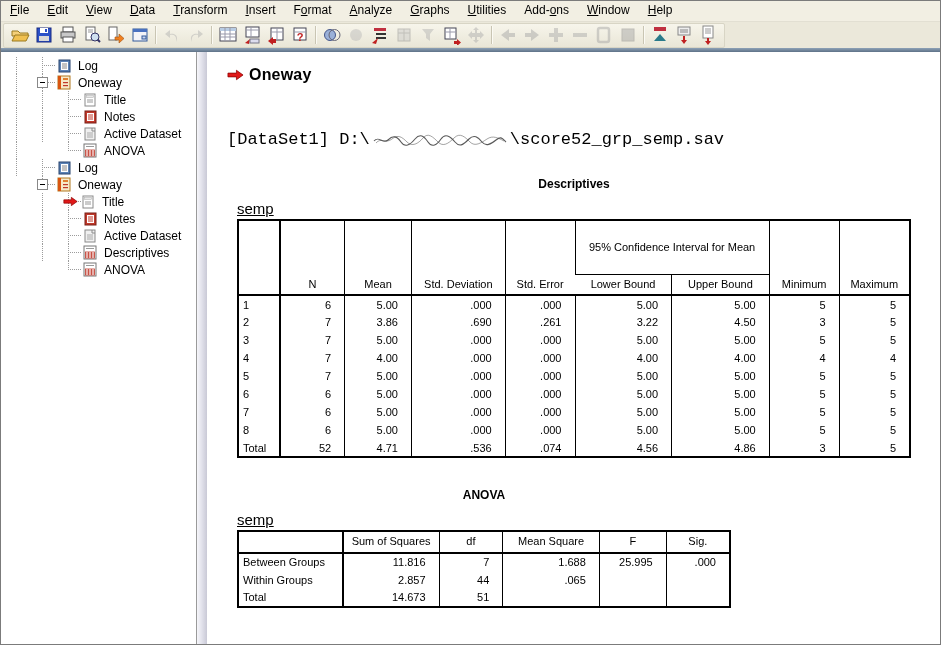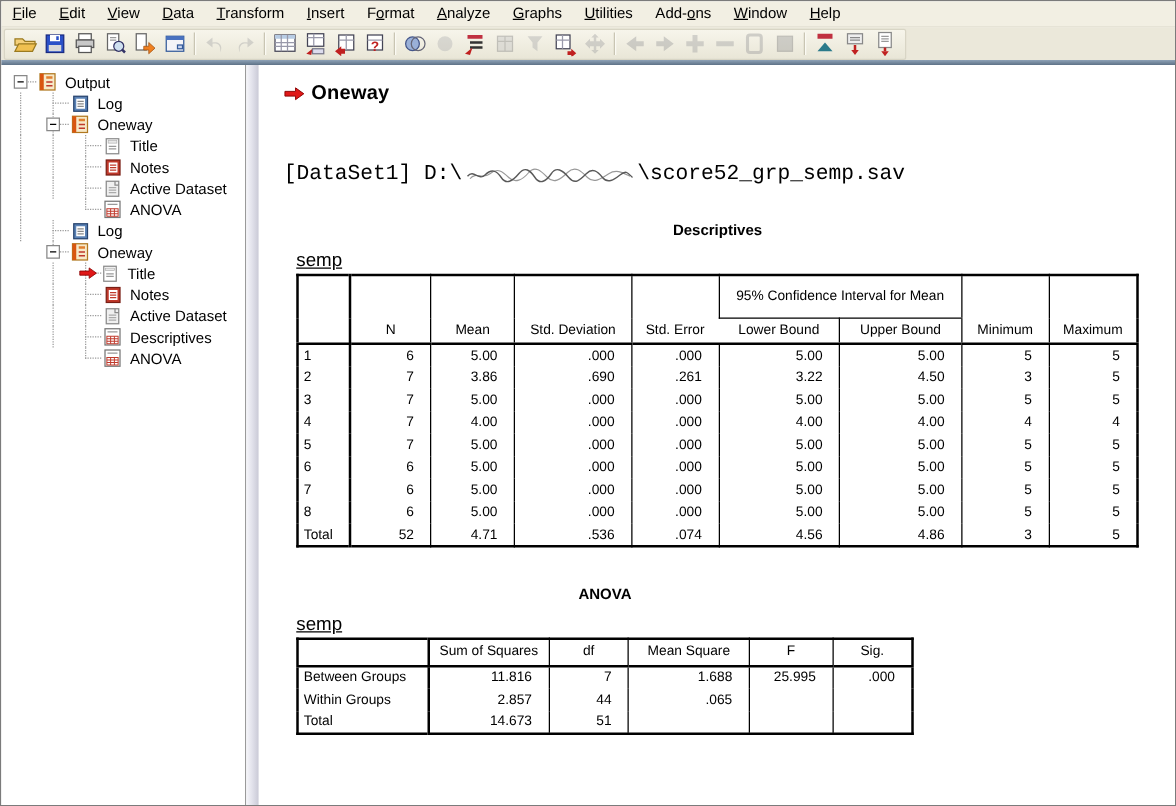--- a/index.html
+++ b/index.html
@@ -70,21 +70,21 @@
   .tbl-title { text-align:center; font-weight:bold; font-size:12px; }
   .tbl-caption { margin-top:9px; font-size:15px; text-decoration:underline; width:max-content; }
   table.spss { border-collapse:collapse; border:2px solid #000; margin-top:2px;
                font-size:11px; table-layout:fixed; }
   table.spss th { font-weight:normal; text-align:center; vertical-align:bottom;
                   padding:3px 3px; line-height:1.2; }
   table.spss th, table.spss td { border-left:1px solid #000; }
   table.spss th:first-child, table.spss td:first-child { border-left:none;text-align:center; }
   table.spss th.corner, table.spss td.rowlabel { border-right:2px solid #000; }
   table.spss thead th { border-bottom:2px solid #000; }
-  table.spss thead th.group-head { border-bottom:1px solid #000; padding:10px 6px; }
+  table.spss thead th.group-head { border-bottom:1px solid #000; padding:20px 6px; }
   table.spss td { padding:1px 13px 1px 4px; text-align:right; height:18px; }
   table.spss td.rowlabel { text-align:left; padding:1px 4px; }
 </style>
 </head>
 <body>
 
 <div class="window">
 
 
   <div class="menubar" id="menubar">
@@ -296,35 +296,20 @@
             <path d="M7 16l3 4 3-4z" fill="#c02020"></path>
           </svg>
         </div>
       </div>
   </div>
 
   <div class="accent-line"></div>
 
   <div class="body-row">
     <div class="outline-pane" id="outline">
-        <div class="tree-row">
-          <div class="seg stub">
-            <div class="expander"></div>
-          </div>
-          <span class="tree-icon">
-            <svg width="17" height="15" viewBox="0 0 17 15">
-              <rect x="3" y="1" width="12" height="13" fill="#f7e9c8" stroke="#b07820"></rect>
-              <rect x="3" y="1" width="3" height="13" fill="#d95510"></rect>
-              <rect x="8" y="3" width="5" height="2" fill="#e08030"></rect>
-              <rect x="8" y="7" width="5" height="1.2" fill="#c0392b"></rect>
-              <rect x="8" y="10" width="5" height="1.2" fill="#c0392b"></rect>
-            </svg>
-          </span>
-          <span class="tree-label">Output</span>
-        </div>
         <div class="tree-row">
           <div class="seg line-v"></div>
           <div class="seg stub line-v"></div>
           <span class="tree-icon">
             <svg width="17" height="15" viewBox="0 0 17 15">
               <rect x="4" y="2" width="11" height="12" fill="#5b82b5" stroke="#27436e"></rect>
               <rect x="6" y="4" width="7" height="8" fill="#fff"></rect>
               <line x1="7" y1="6" x2="12" y2="6" stroke="#888"></line>
               <line x1="7" y1="8" x2="12" y2="8" stroke="#888"></line>
               <line x1="7" y1="10" x2="12" y2="10" stroke="#888"></line>

